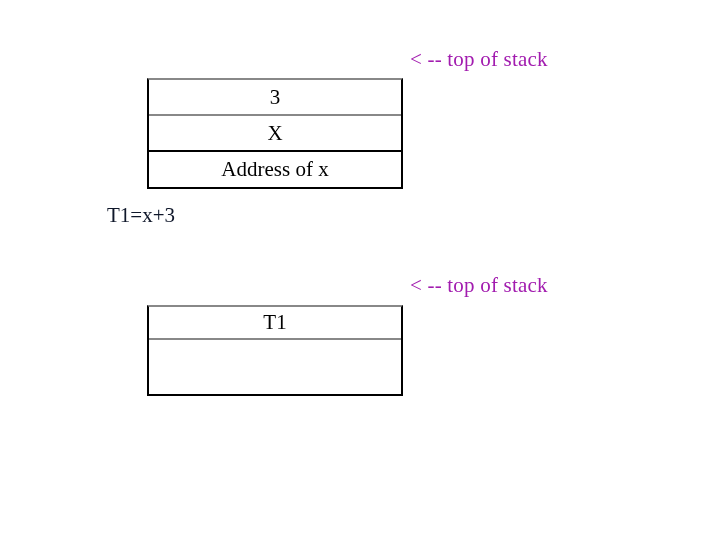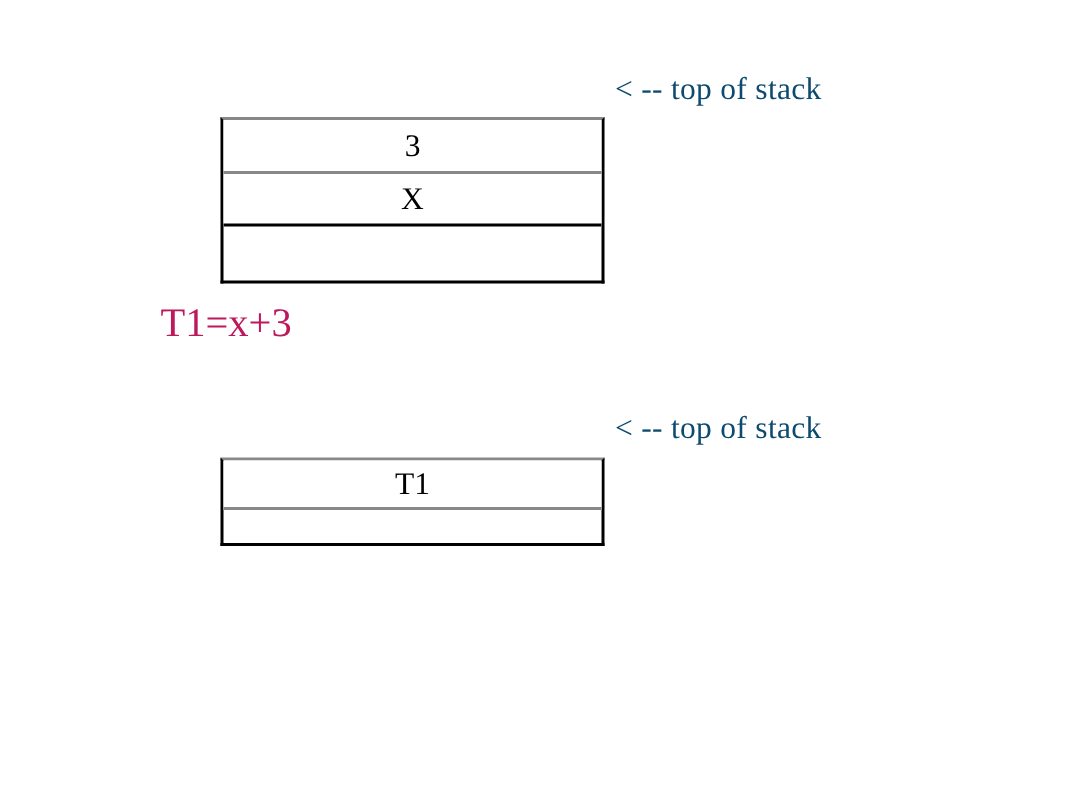--- a/index.html
+++ b/index.html
@@ -20,31 +20,31 @@
     width: 720px;
     height: 540px;
   }
 
   
   .stack-label {
     position: absolute;
     font-size: 21px;
     line-height: 26px;
     white-space: nowrap;
-    color: #0c4a6e;
+    color: #a21caf;
     letter-spacing: 0.2px;
   }
 
   
   .caption {
     position: absolute;
-    font-size: 27px;
+    font-size: 21px;
     line-height: 26px;
     white-space: nowrap;
-    color: #be185d;
+    color: #0f172a;
   }
 
   
   .stack-box {
     position: absolute;
     box-sizing: border-box;
     background: #ffffff;
     border-left: 2px solid #000000;
     border-right: 2px solid #000000;
     border-top: 2px solid #888888;
@@ -67,39 +67,40 @@
   .stack-cell.div-black {
     border-bottom: 2px solid #000000;
   }
 
   
   #stack-1 { left: 147px; top: 78px; width: 256px; height: 111px; }
   #stack-1 .stack-cell { height: 36px; }
   #stack-1 .stack-cell:last-child { height: 35px; }
 
   
-  #stack-2 { left: 147px; top: 305px; width: 256px; height: 59px; }
+  #stack-2 { left: 147px; top: 305px; width: 256px; height: 91px; }
   #stack-2 .stack-cell { height: 34px; }
   #stack-2 .stack-cell:last-child { height: 33px; }
 
   
   #label-1 { left: 410px; top: 46px; }
   #label-2 { left: 410px; top: 272px; }
   #caption-1 { left: 107px; top: 202px; }
 </style>
 </head>
 <body>
 
 <div id="canvas">
 
   <div id="label-1" class="stack-label">&lt; -- top of stack</div>
 
   <div id="stack-1" class="stack-box">
     <div class="stack-cell div-gray">3</div>
     <div class="stack-cell div-black">X</div>
+    <div class="stack-cell">Address of x</div>
   </div>
 
   <div id="caption-1" class="caption">T1=x+3</div>
 
   <div id="label-2" class="stack-label">&lt; -- top of stack</div>
 
   <div id="stack-2" class="stack-box">
     <div class="stack-cell div-gray">T1</div>
   </div>
 

